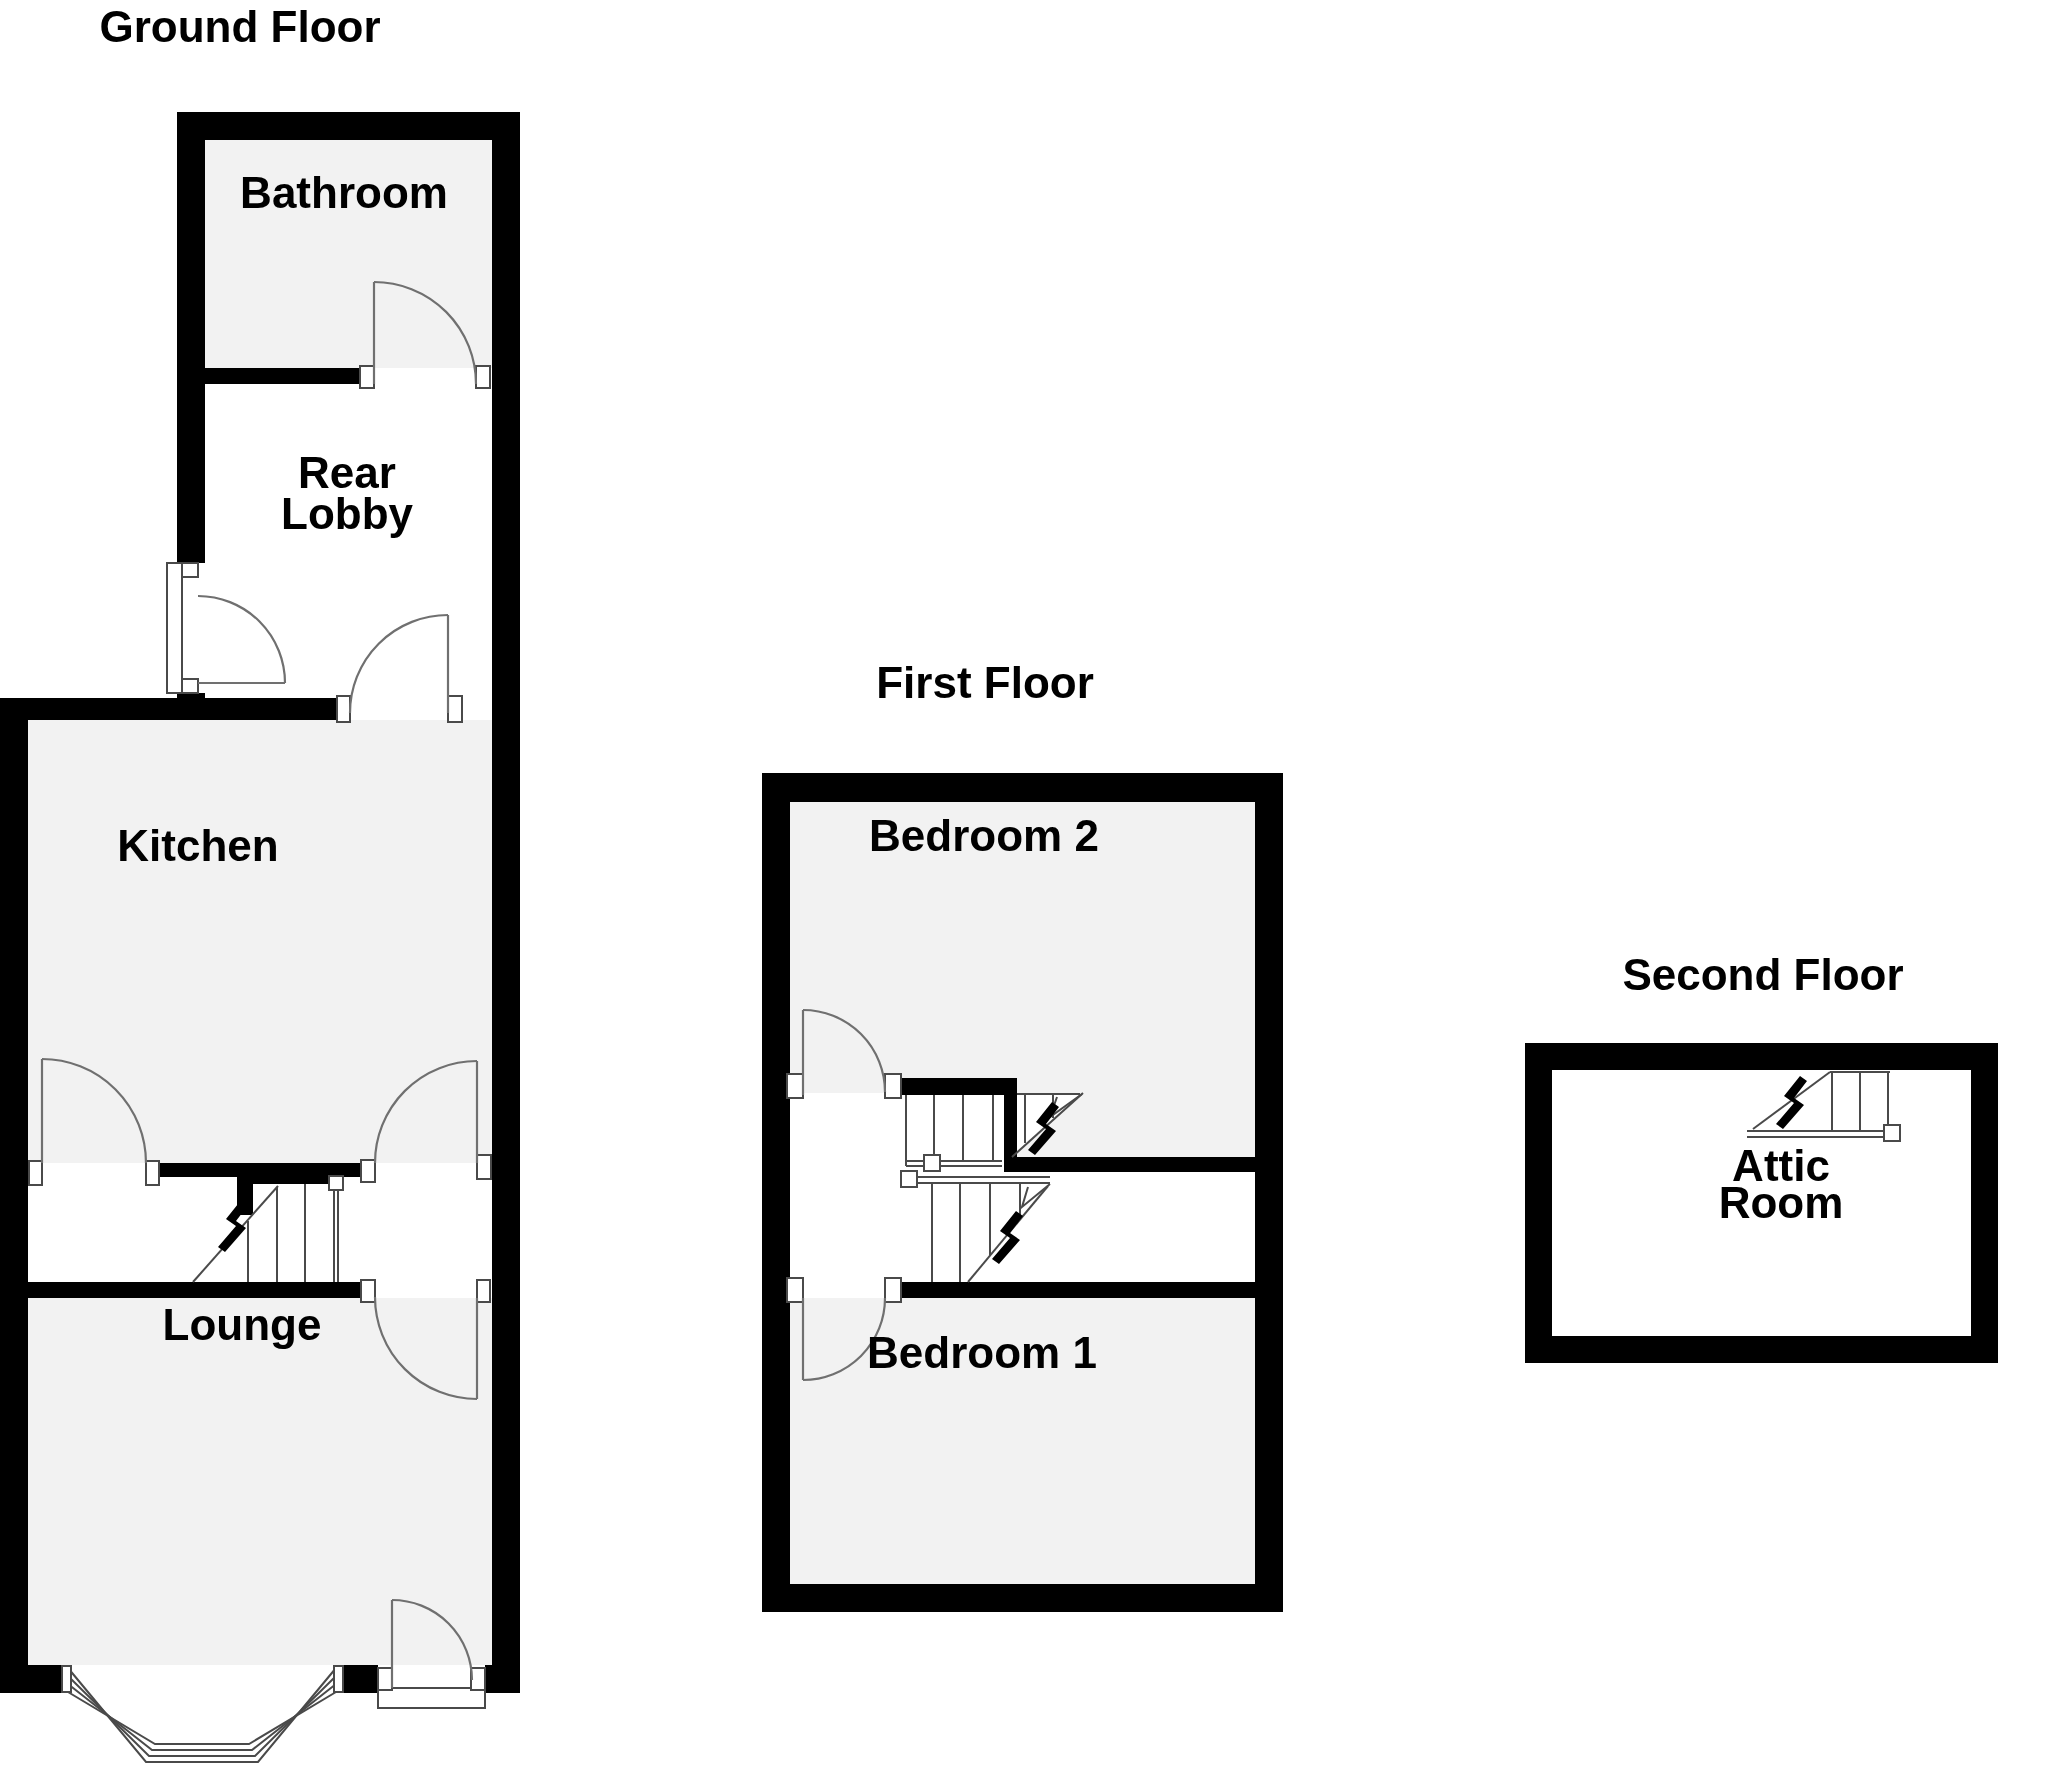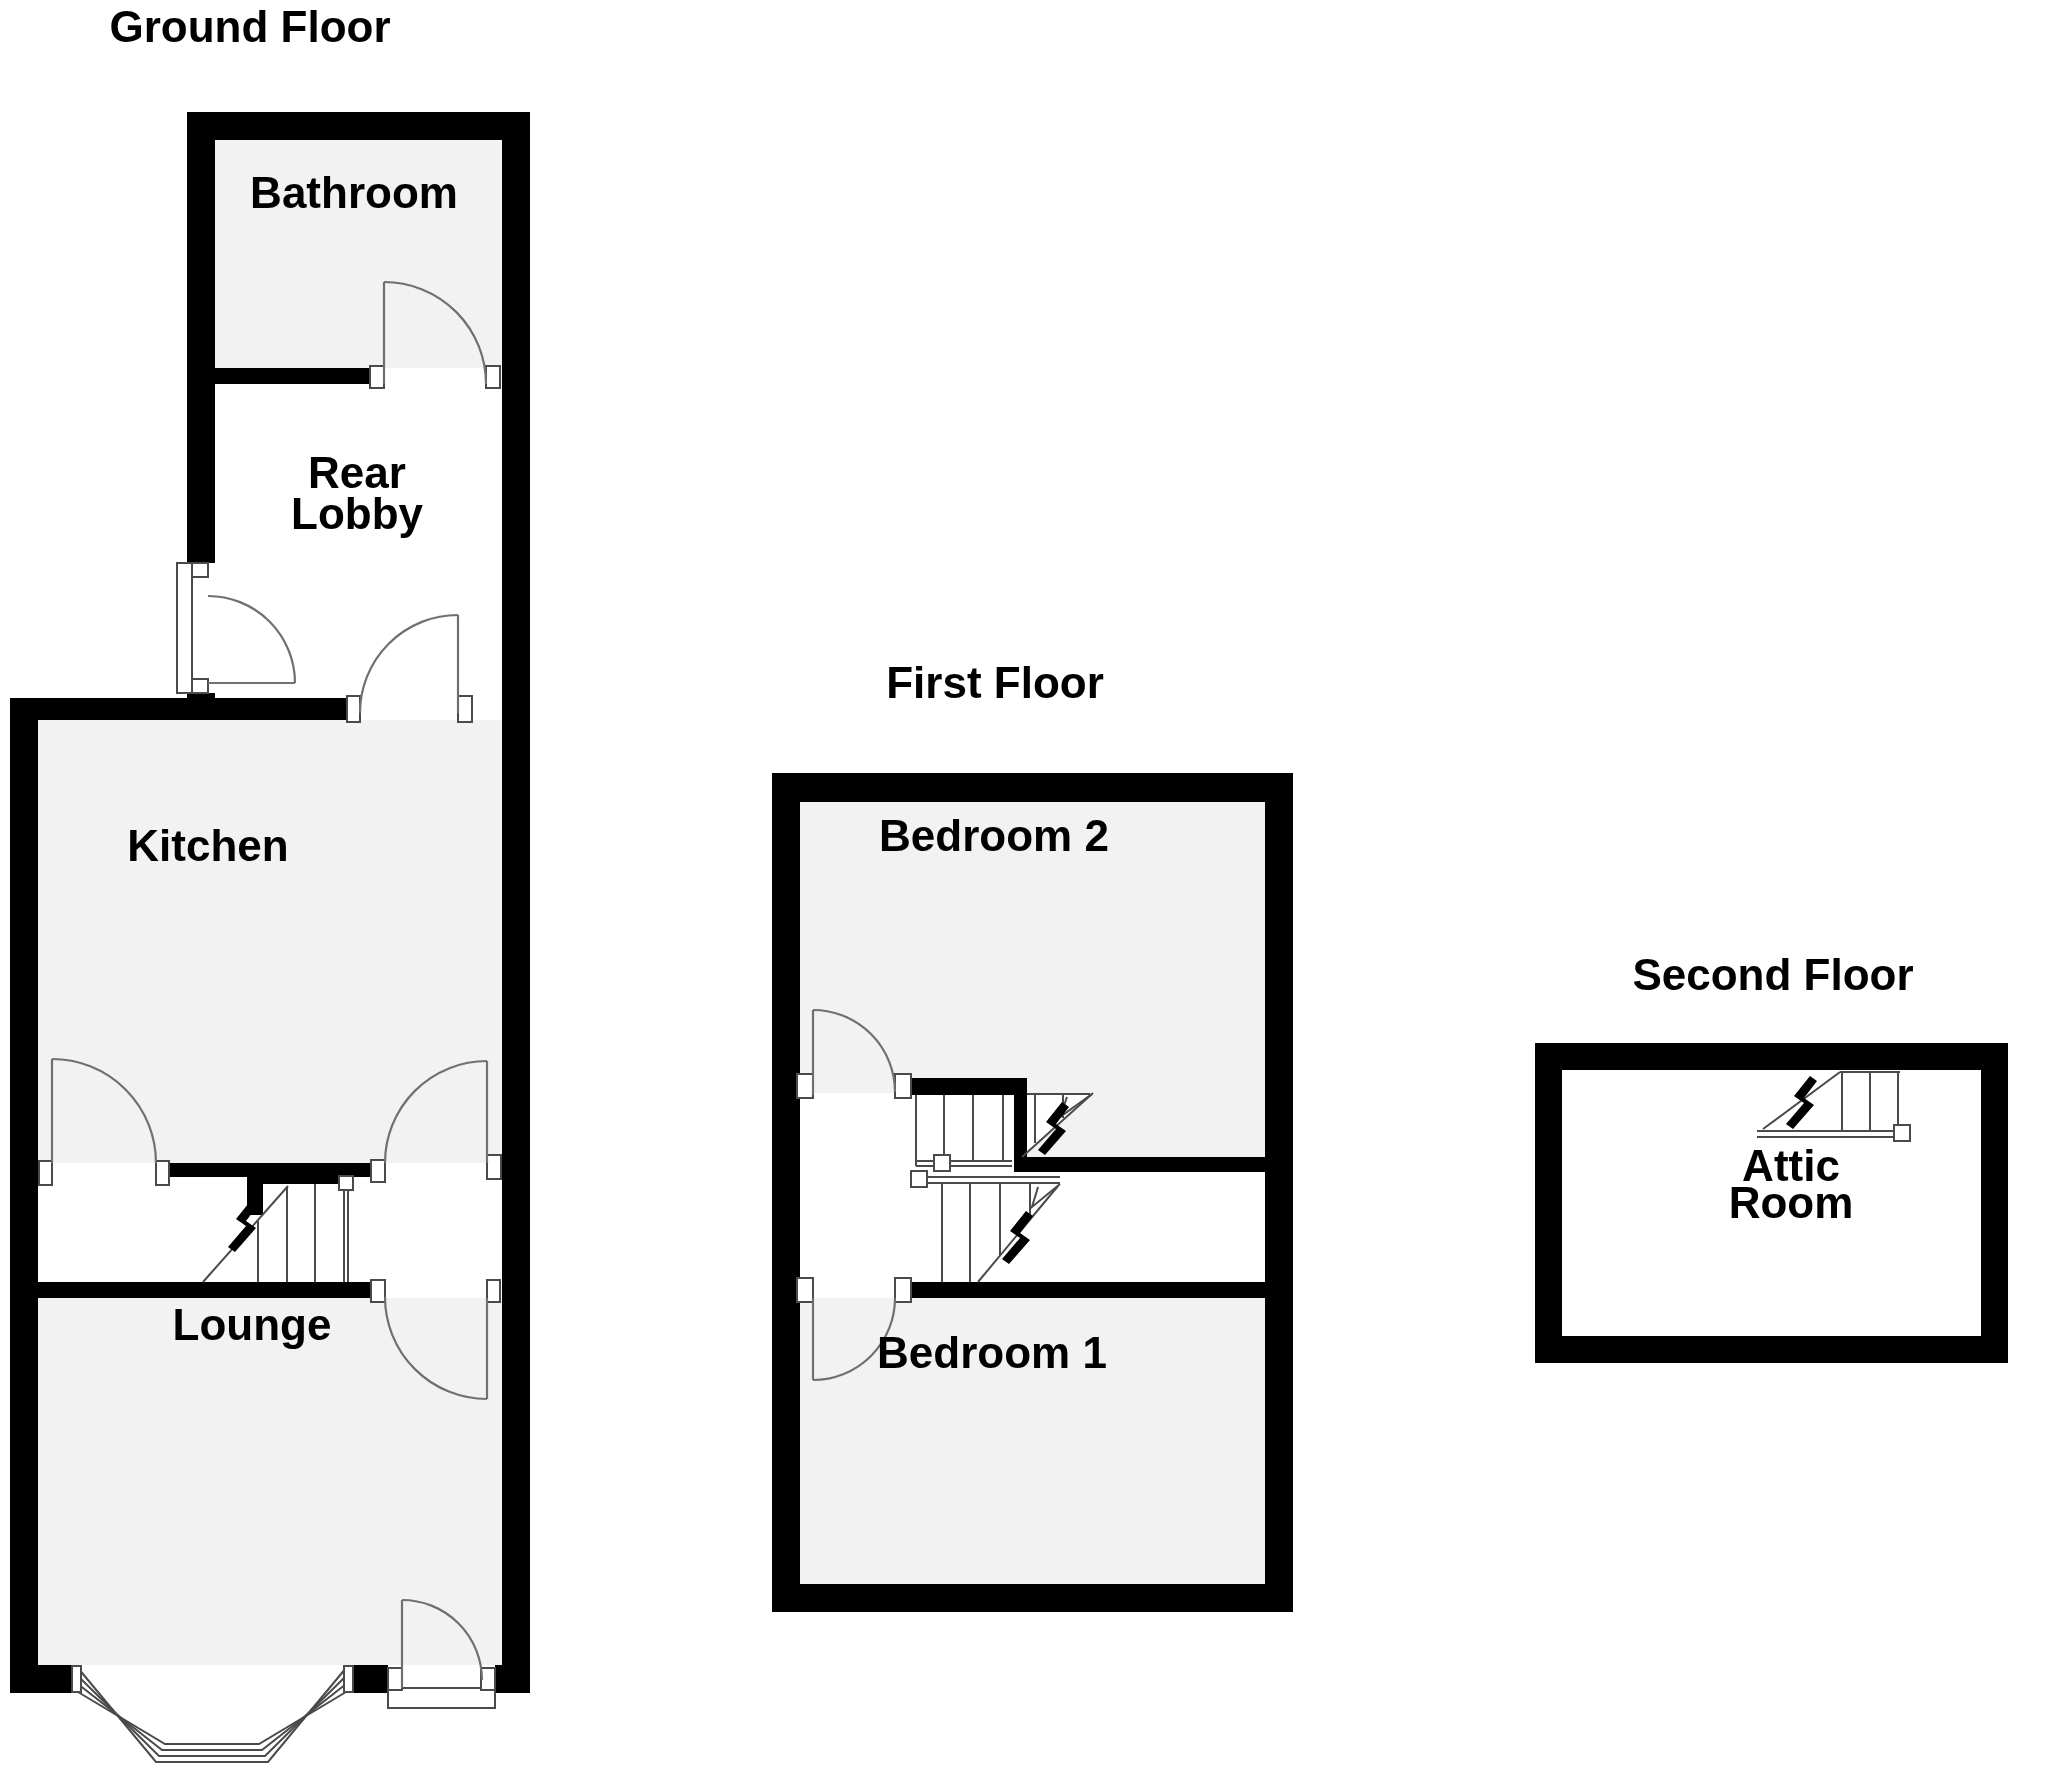--- a/index.html
+++ b/index.html
@@ -1,16 +1,16 @@
 <!DOCTYPE html>
 <html style="--wall: #000000; --room-fill: #f2f2f2; --door-line: #707070; --stair-line: #4a4a4a; --text: #000000; --background: #ffffff;"><head>
 <meta charset="utf-8">
 <style>
   html,body{margin:0;padding:0;background:var(--background,#ffffff);}
-  .plan-wrap{width:1828px;height:1770px;position:relative;background:var(--background,#ffffff);margin-left:10px;}
+  .plan-wrap{width:1828px;height:1770px;position:relative;background:var(--background,#ffffff);}
   svg{display:block}
   .room{fill:var(--room-fill,#f2f2f2)}
   .wall{fill:var(--wall,#000000)}
   .thin{stroke:var(--stair-line,#4a4a4a);stroke-width:2;fill:none}
   .door{stroke:var(--door-line,#707070);stroke-width:2.2;fill:none}
   .jamb{fill:#ffffff;stroke:var(--stair-line,#4a4a4a);stroke-width:2}
   .chev{fill:var(--wall,#000000);stroke:none}
   .lbl{font-family:"Liberation Sans",sans-serif;font-weight:700;font-size:44px;fill:var(--text,#000000);text-anchor:middle}
 </style>
 </head>

